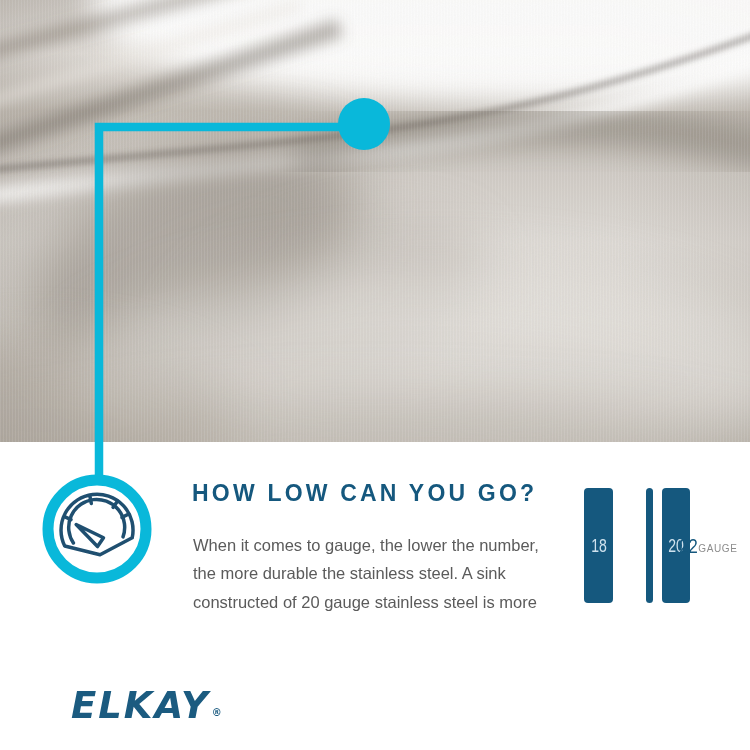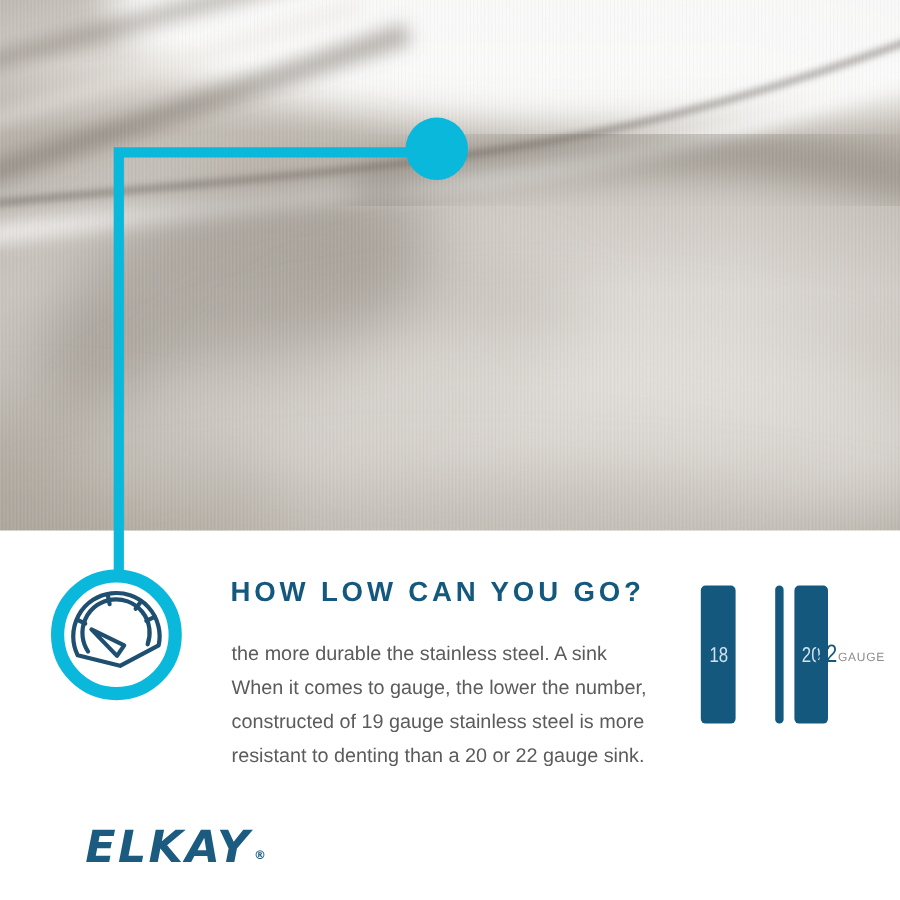--- a/index.html
+++ b/index.html
@@ -154,24 +154,23 @@
         <path d="M76.3,38.5 L83.5,36"></path>
 
         <path d="M30,40 L55.5,56.5 L48.5,64.5 Z" fill="#ffffff"></path>
       </g>
     </g>
   </svg>
 
   <div class="heading">HOW LOW CAN YOU GO?</div>
 
   <div class="body-copy">
+    <div class="line">When it comes to gauge, the lower the number,</div>
     <div class="line">the more durable the stainless steel. A sink</div>
-    <div class="line">When it comes to gauge, the lower the number,</div>
-    <div class="line">constructed of 19 gauge stainless steel is more</div>
-    <div class="line">resistant to denting than a 20 or 22 gauge sink.</div>
+    <div class="line">constructed of 20 gauge stainless steel is more</div>
   </div>
 
   <div class="bars">
     <div class="bar bar-0" style="width: 29px;">
       <span class="bar-label">18</span>
     </div>
     <div class="bar bar-1" style="width: 28px; margin-left: 40px;">
       <span class="bar-label">20</span>
     </div>
     <div class="bar bar-2" style="width: 7px;"></div>

